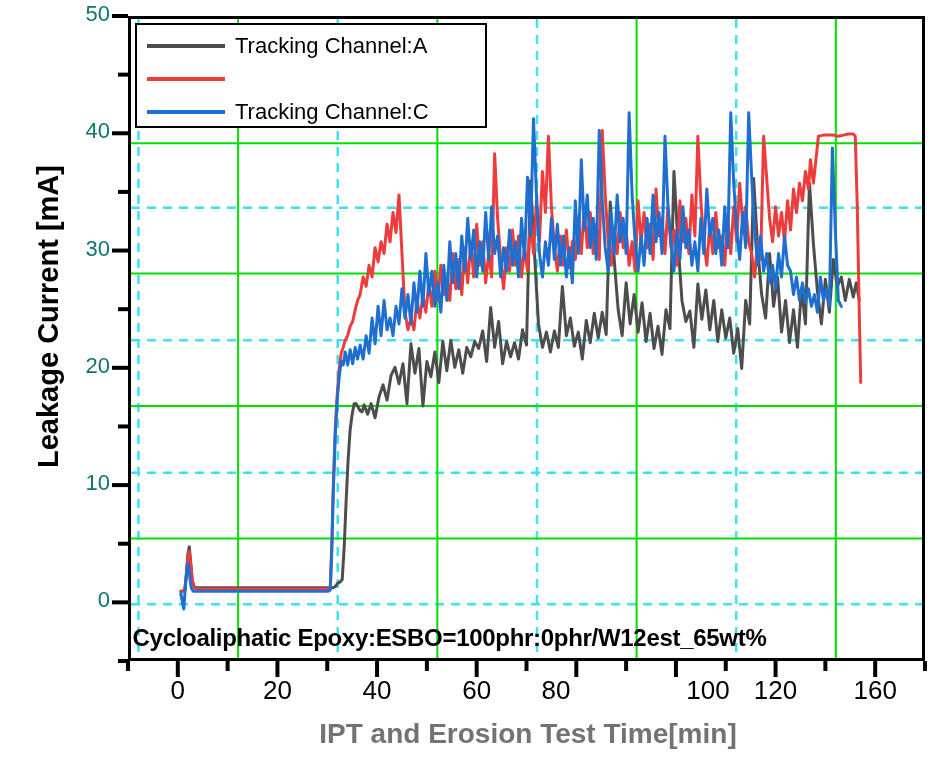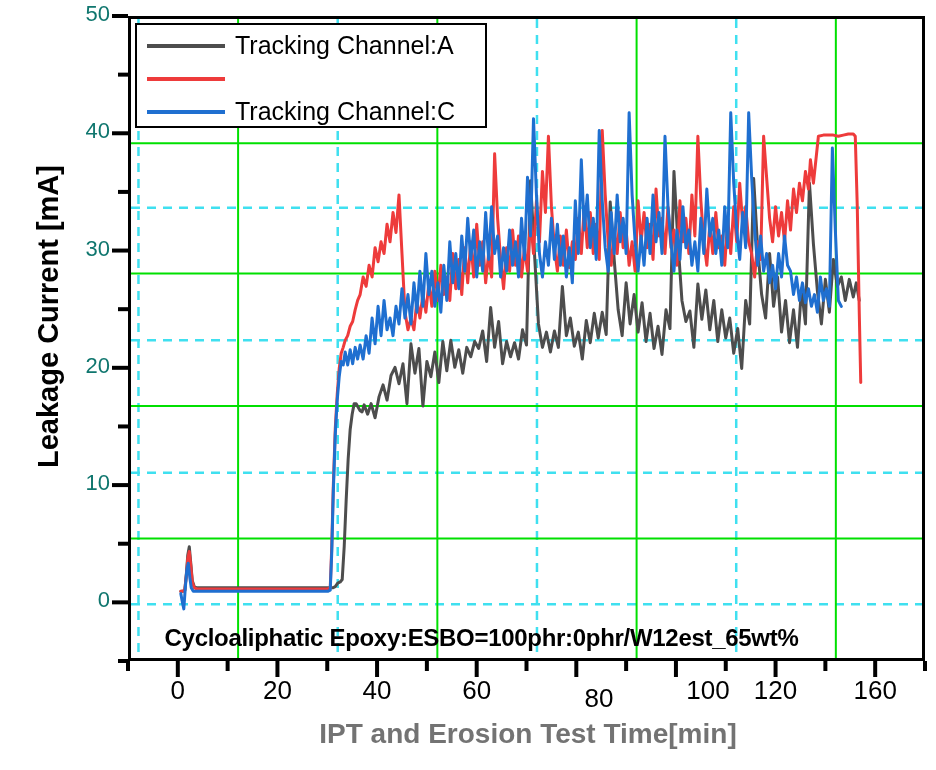--- a/index.html
+++ b/index.html
@@ -46,27 +46,27 @@
 
   
   #legend{
     position:absolute; left:135px; top:23px;
     width:352px; height:105px;
     border:2px solid #000; background:#fff; box-sizing:border-box;
     padding:4px 0 0 0;
   }
   .legend-row{display:flex;align-items:center;height:33px;}
   .legend-line{width:78px;height:4px;margin:0 10px 0 10px;flex:none;border-radius:0;}
-  .legend-text{font-size:25px;color:#000;white-space:nowrap;line-height:1;}
+  .legend-text{font-size:22px;color:#000;white-space:nowrap;line-height:1;}
 
   
   #annotation{
     position:absolute; left:128px; top:624px; width:643px;
     text-align:center; font-size:24px; font-weight:bold; color:#000;
-    white-space:nowrap; letter-spacing:-0.3px;margin-left:32px;
+    white-space:nowrap; letter-spacing:-0.3px;
   }
 </style>
 </head>
 <body>
 
 <div id="root">
 
   <div id="ylabel">Leakage Current [mA]</div>
 
   <div id="yticks">
@@ -76,21 +76,21 @@
       <div class="ytick" style="top: 237.545px;">30</div>
       <div class="ytick" style="top: 120.273px;">40</div>
       <div class="ytick" style="top: 3px;">50</div>
     </div>
 
   <div id="xticks">
       <div class="xtick" style="left: 177.812px;">0</div>
       <div class="xtick" style="left: 277.438px;">20</div>
       <div class="xtick" style="left: 377.062px;">40</div>
       <div class="xtick" style="left: 476.688px;">60</div>
-      <div class="xtick" style="left: 599px; margin-top: 8px;">80</div>
+      <div class="xtick" style="left: 556px;">80</div>
       <div class="xtick" style="left: 708px;">100</div>
       <div class="xtick" style="left: 775.562px;">120</div>
       <div class="xtick" style="left: 875.188px;">160</div>
     </div>
 
   <div id="xlabel">IPT and Erosion Test Time[min]</div>
 
   <svg id="tickmarks">
       <line x1="112" y1="602.3636363636364" x2="128" y2="602.3636363636364" stroke="#000" stroke-width="4"></line>
       <line x1="112" y1="485.0909090909091" x2="128" y2="485.0909090909091" stroke="#000" stroke-width="4"></line>

